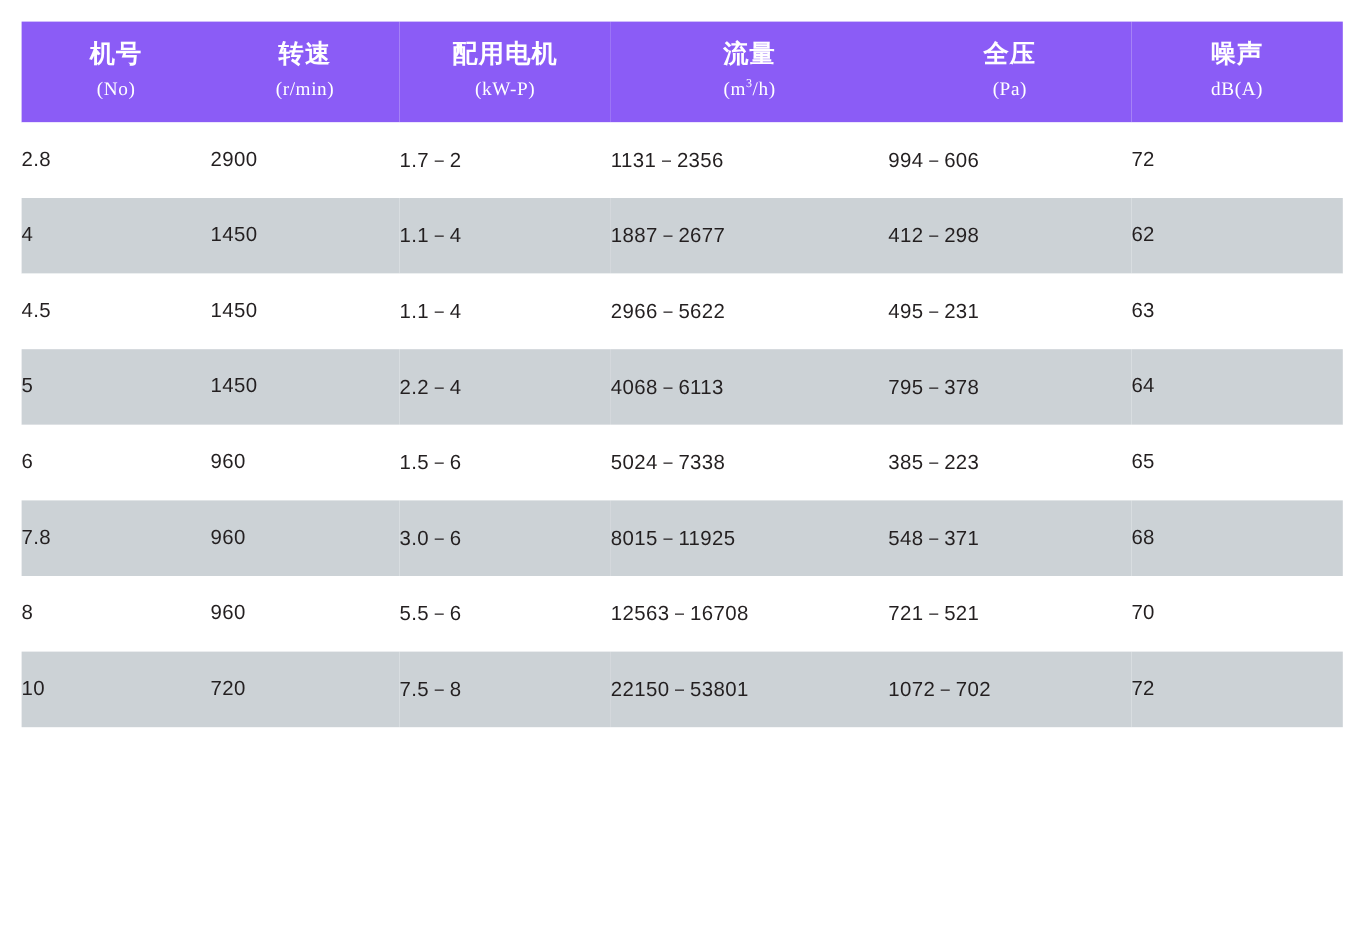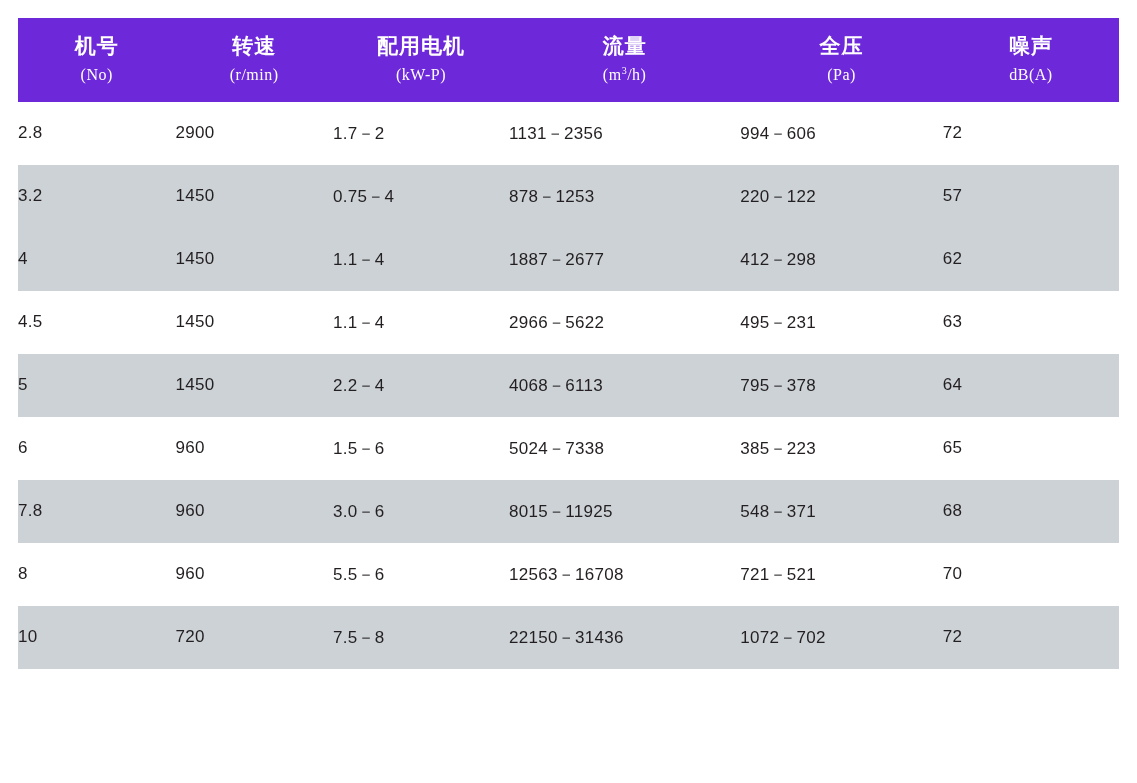--- a/index.html
+++ b/index.html
@@ -20,21 +20,21 @@
     padding: 18px 18px 0 18px;
     box-sizing: border-box;
     background: #ffffff;
   }
   table.spec-table {
     width: 1101px;
     border-collapse: collapse;
     table-layout: fixed;
   }
   table.spec-table thead tr {
-    background: #6d28d9;
+    background: #8b5cf6;
   }
   table.spec-table thead th {
     color: #ffffff;
     font-weight: bold;
     padding: 14px 0 16px 0;
     text-align: center;
     vertical-align: middle;
     line-height: 1.35;
     border: none;
   }
@@ -123,28 +123,20 @@
     <tbody>
       <tr class="row-odd">
         <td>2.8</td>
         <td>2900</td>
         <td>1.7－2</td>
         <td>1131－2356</td>
         <td>994－606</td>
         <td>72</td>
       </tr>
       <tr class="row-even">
-        <td>3.2</td>
-        <td>1450</td>
-        <td>0.75－4</td>
-        <td>878－1253</td>
-        <td>220－122</td>
-        <td>57</td>
-      </tr>
-      <tr class="row-even">
         <td>4</td>
         <td>1450</td>
         <td>1.1－4</td>
         <td>1887－2677</td>
         <td>412－298</td>
         <td>62</td>
       </tr>
       <tr class="row-odd">
         <td>4.5</td>
         <td>1450</td>
@@ -182,19 +174,19 @@
         <td>960</td>
         <td>5.5－6</td>
         <td>12563－16708</td>
         <td>721－521</td>
         <td>70</td>
       </tr>
       <tr class="row-even">
         <td>10</td>
         <td>720</td>
         <td>7.5－8</td>
-        <td>22150－31436</td>
+        <td>22150－53801</td>
         <td>1072－702</td>
         <td>72</td>
       </tr>
     </tbody>
   </table>
 </div>
 
 </body></html>

